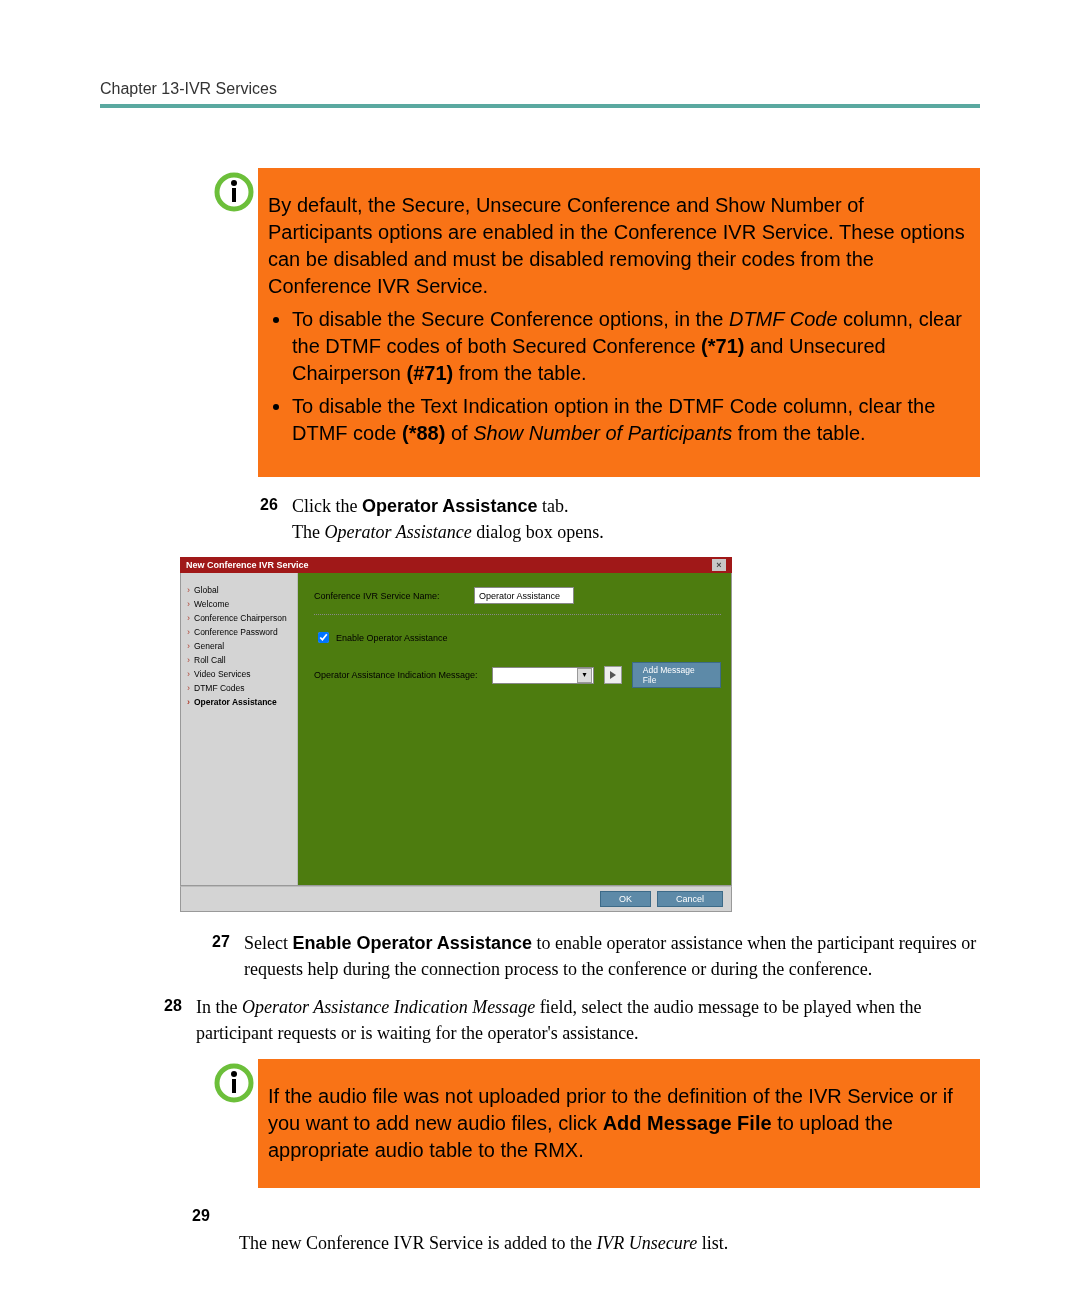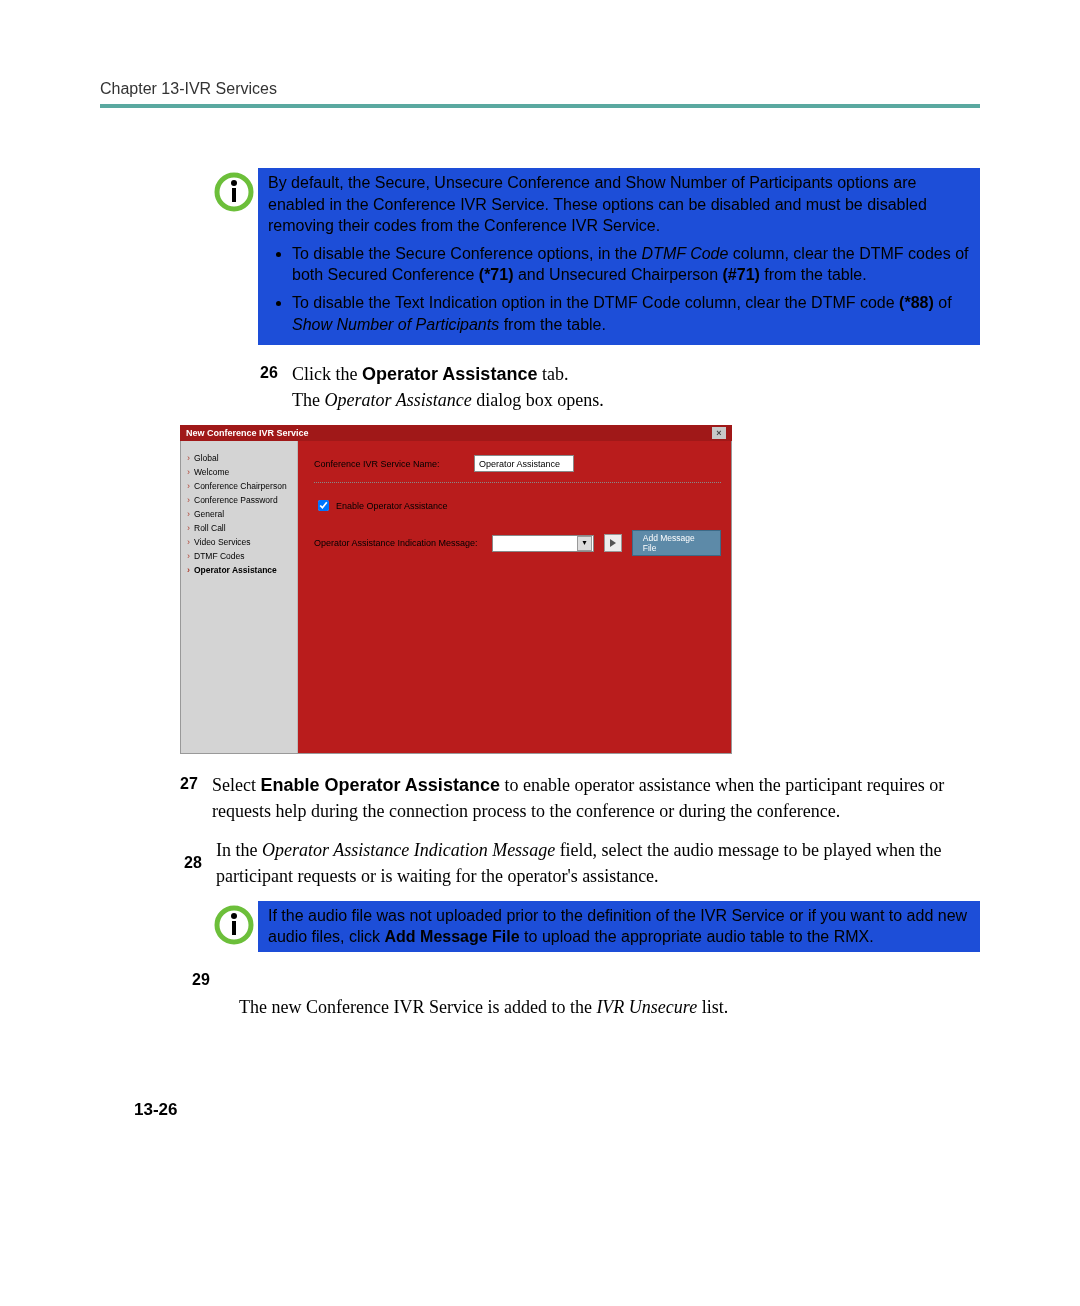--- a/index.html
+++ b/index.html
@@ -36,23 +36,23 @@
   .note-icon {
     width: 48px;
     flex: none;
     display: flex;
     justify-content: center;
     padding-top: 4px;
   }
   .note-icon svg { width: 40px; height: 40px; }
   .note-box {
     flex: 1;
-    background: #1d4ed8;
-    padding: 4px 10px;
-    font-size: 16px;
+    background: #f97316;
+    padding: 24px 10px;
+    font-size: 20px;
     line-height: 1.35;
   }
   .note-box ul {
     margin: 6px 0 0 0;
     padding-left: 24px;
   }
   .note-box li { margin-bottom: 6px; }
   .step {
     display: flex;
     margin-bottom: 12px;
@@ -114,21 +114,21 @@
     display: flex;
     align-items: center;
     gap: 4px;
     padding: 2px 0 2px 2px;
     white-space: nowrap;
   }
   .side-item .chev { color: #b04030; font-size: 9px; }
   .side-item.active { font-weight: bold; }
   .dlg-main {
     flex: 1;
-    background: #b91c1c;
+    background: #4d7c0f;
     border-left: 1px solid #bbb;
     padding: 14px 10px 10px 16px;
     font-size: 9px;
     font-family: Tahoma, Arial, sans-serif;
     min-height: 288px;
     position: relative;
   }
   .fld-row {
     display: flex;
     align-items: center;
@@ -310,30 +310,34 @@
             </span>
           <span class="play-btn">
             <svg width="8" height="8" viewBox="0 0 8 8">
                 <polygon points="1,0 7,4 1,8" fill="#555"></polygon>
               </svg>
           </span>
           <span class="add-file-btn">Add Message File</span>
         </div>
       </div>
     </div>
-  </div>
-
-  <div class="step" style="margin-left:80px;">
+    <div class="dlg-footer">
+      <span class="dlg-btn">OK</span>
+      <span class="dlg-btn">Cancel</span>
+    </div>
+  </div>
+
+  <div class="step" style="margin-left:112px;">
     <div class="step-num">27</div>
     <div class="step-body">
       <span>Select </span><span class="bold" style="font-family:Arial">Enable Operator Assistance</span><span> to enable operator assistance when the participant requires or requests help during the connection process to the conference or during the conference.</span>
     </div>
   </div>
 
-  <div class="step" style="margin-left:84px;align-items:center;">
+  <div class="step" style="margin-left:64px;">
     <div class="step-num">28</div>
     <div class="step-body">
       <span>In the </span><span class="italic">Operator Assistance Indication Message</span><span> field, select the audio message to be played when the participant requests or is waiting for the operator's assistance.</span>
     </div>
   </div>
 
   <div class="content-block">
     <div class="note-row">
       <div class="note-icon">
         <svg viewBox="0 0 40 40">

